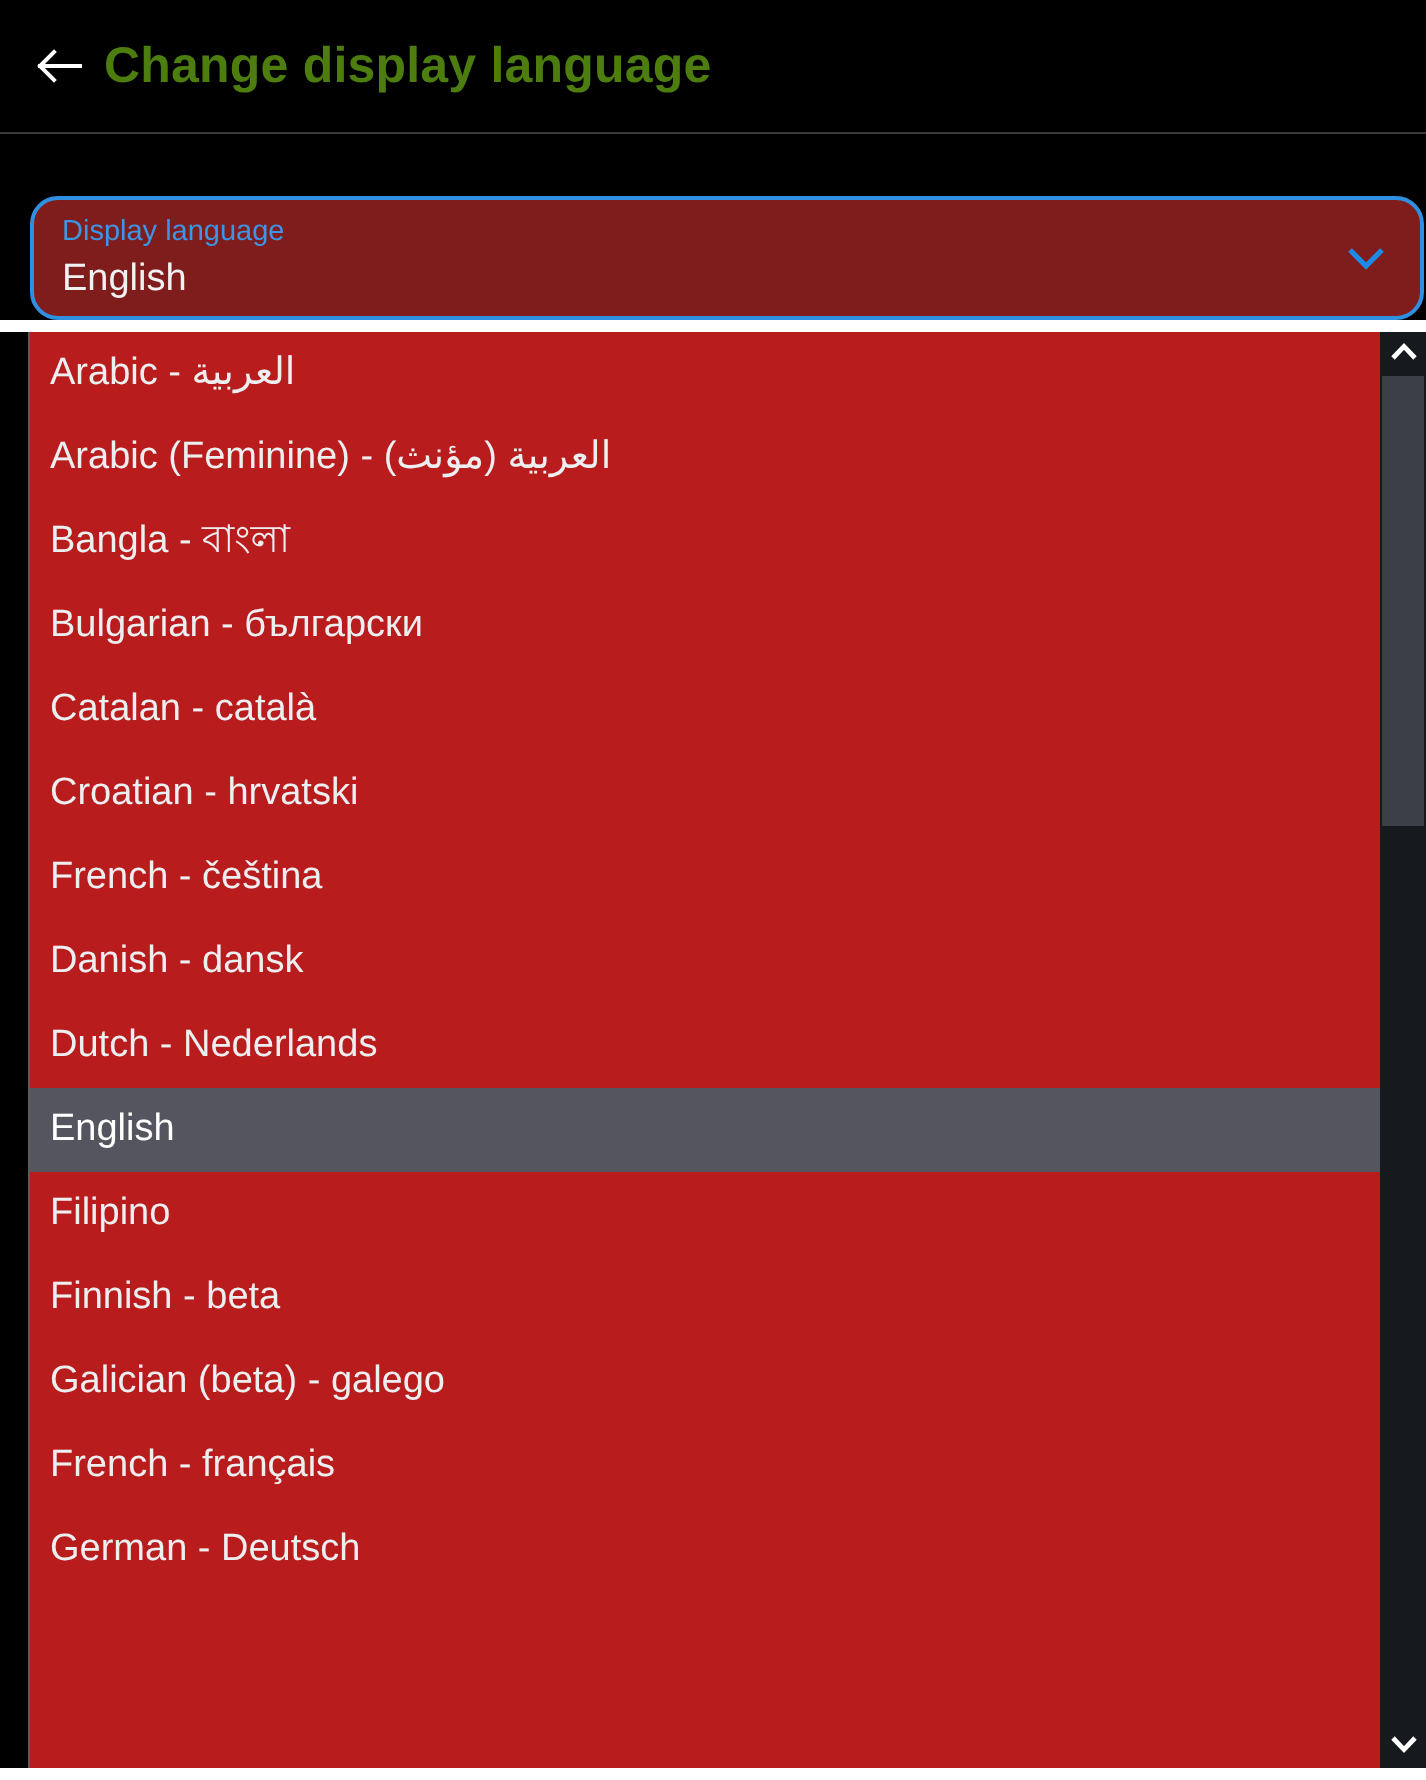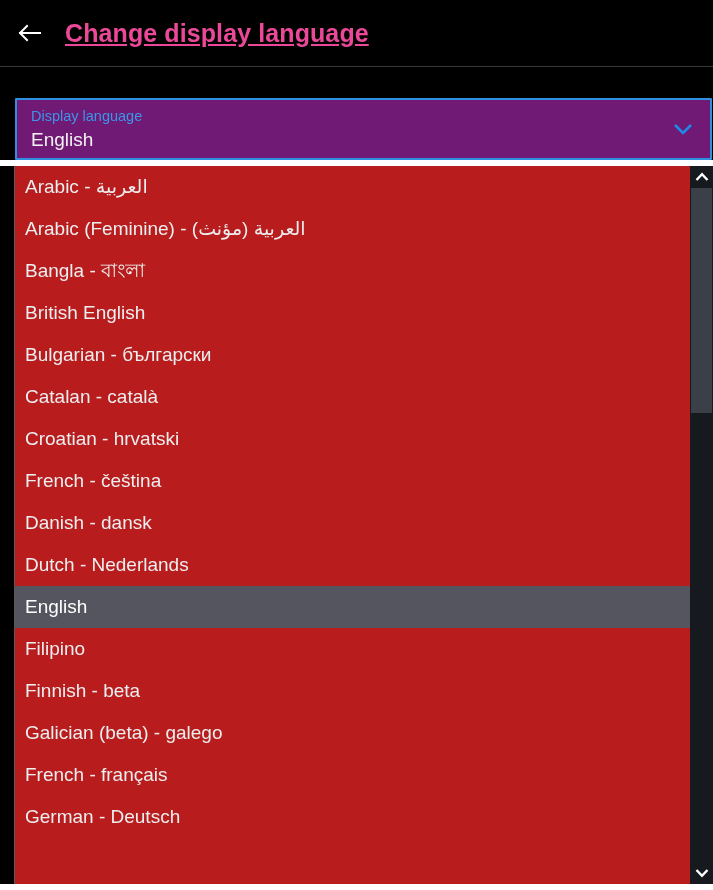--- a/index.html
+++ b/index.html
@@ -40,46 +40,44 @@
     height: 46px;
     margin-left: 6px;
     display: flex;
     align-items: center;
     justify-content: center;
     cursor: pointer;
     border-radius: 50%;
   }
   .back-btn svg { display: block; }
   .page-title {
-    margin-left: 13px;
-    color: #ec4899;
+    color: #4d7c0f;
     font-size: 25px;
     font-weight: bold;
     letter-spacing: 0.1px;
     white-space: nowrap;
-    text-decoration: underline;
   }
 
   
   .field-wrap {
     position: absolute;
     left: 15px;
     top: 98px;
     width: 697px;
     height: 62px;
     box-sizing: border-box;
   }
   .select-field {
     position: relative;
     width: 100%;
     height: 100%;
     box-sizing: border-box;
     border: 2px solid #2f8fe0;
-    border-radius: 1px;
-    background: #701a75;
+    border-radius: 14px;
+    background: #7f1d1d;
     cursor: pointer;
     text-align: right;
   }
   .field-label {
     position: absolute;
     left: 14px;
     top: 7px;
     color: #3b96e8;
     font-size: 14.5px;
     line-height: 18px;
@@ -221,21 +219,20 @@
     </div>
   </div>
 
   <div class="listbox">
     <div class="listbox-inner">
 
       <div class="options" id="options-list">
           <div class="option">Arabic - العربية</div>
           <div class="option">Arabic (Feminine) - العربية (مؤنث)</div>
           <div class="option">Bangla - বাংলা</div>
-          <div class="option">British English</div>
           <div class="option">Bulgarian - български</div>
           <div class="option">Catalan - català</div>
           <div class="option">Croatian - hrvatski</div>
           <div class="option">French - čeština</div>
           <div class="option">Danish - dansk</div>
           <div class="option">Dutch - Nederlands</div>
           <div class="option selected">English</div>
           <div class="option">Filipino</div>
           <div class="option">Finnish - beta</div>
           <div class="option">Galician (beta) - galego</div>

